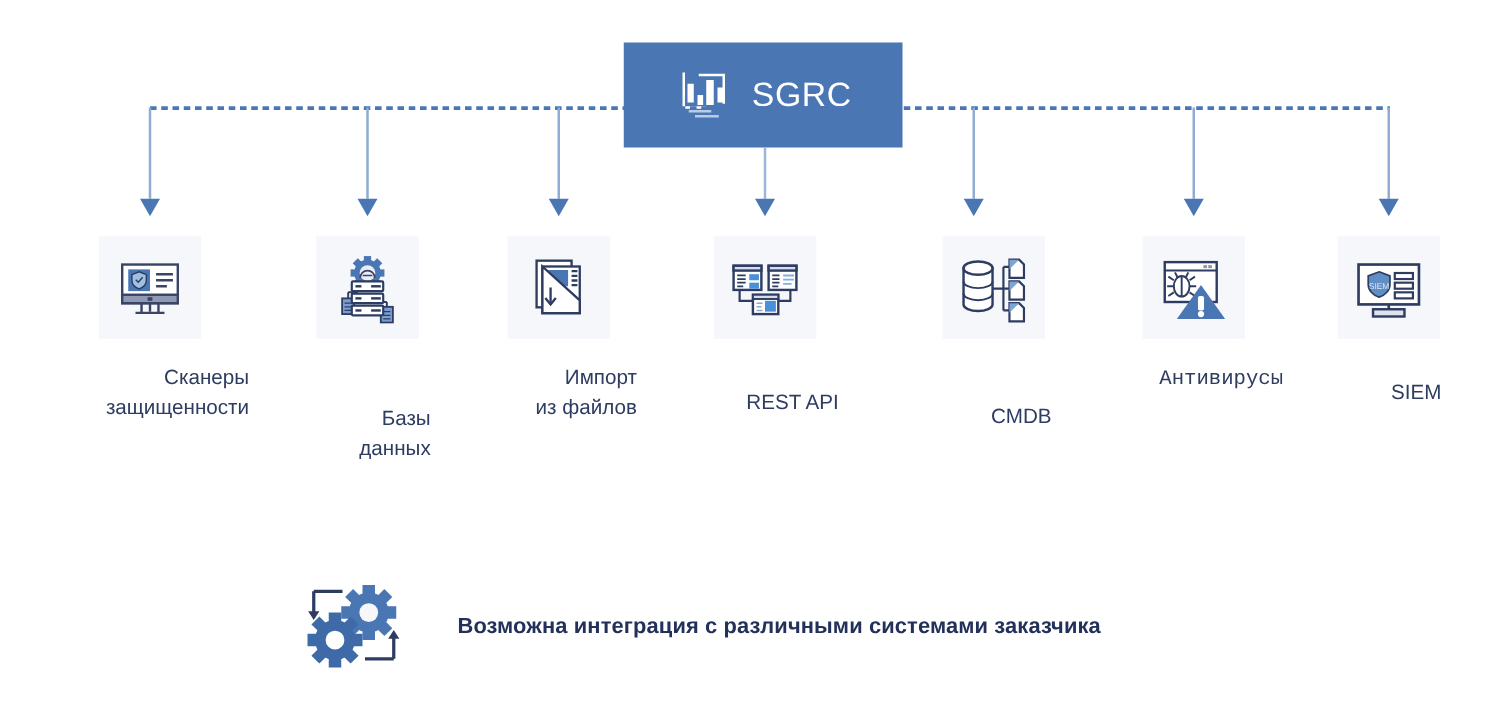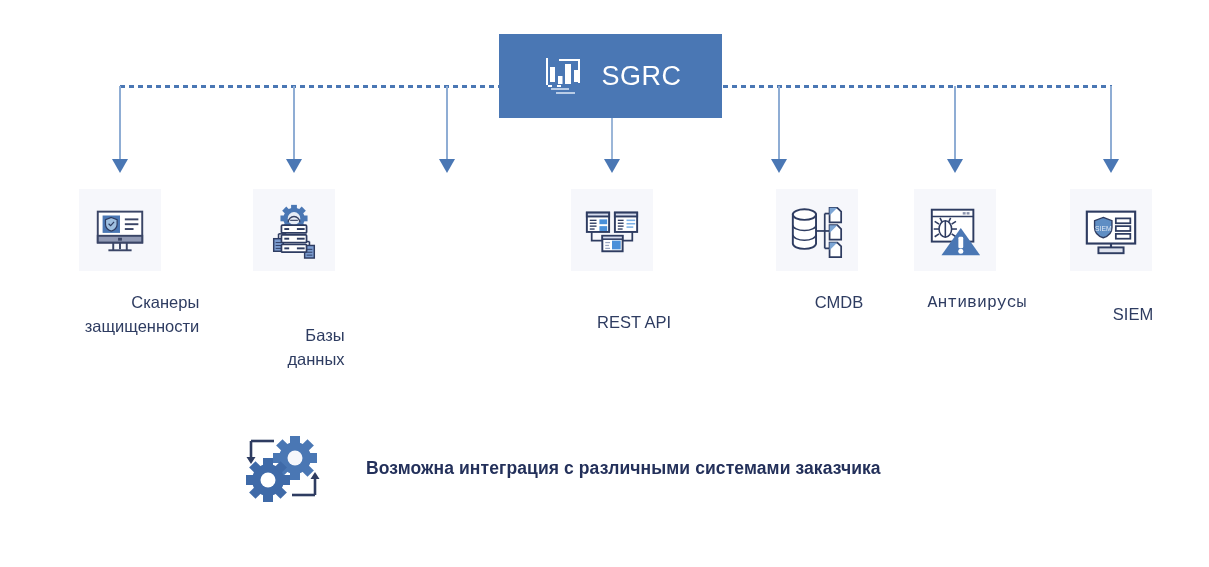--- a/index.html
+++ b/index.html
@@ -83,21 +83,21 @@
     color: #2e3c61;
     font-size: 16.5px;
     line-height: 1.45;
     white-space: pre-line;
     margin-left: 44px;
   }
 
   
   .footer {
     position: absolute;
-    left: 238px; top: 430px;
+    left: 238px; top: 462px;
     display: flex;
     align-items: center;
     gap: 38px;
   }
   .footer-icon { width: 90px; height: 76px; flex: 0 0 auto; }
   .footer-text {
     color: #23305a;
     font-size: 17.5px;
     font-weight: bold;
     letter-spacing: 0.1px;
@@ -222,20 +222,42 @@
             <rect x="20" y="48" width="5" height="2"></rect>
               <rect x="33" y="48" width="8" height="2"></rect>
           </g>
         </svg>
       </span>
     </div>
     <div class="node-label">Базы
 данных</div>
   </div>
 
+  <div class="node" style="left:367px;">
+    <div class="node-tile">
+      <span>
+        <svg viewBox="0 0 60 60" width="56" height="56">
+          <rect x="11" y="7" width="30" height="40" fill="#ffffff" stroke="#2e3c61" stroke-width="2"></rect>
+          <rect x="16" y="12" width="32" height="40" fill="#ffffff" stroke="#2e3c61" stroke-width="2"></rect>
+          <path d="M20 15 h18 v14 h-18 z" fill="#4a77b4"></path>
+          <g stroke="#2e3c61" stroke-width="2">
+            <path d="M41 16 H46"></path>
+              <path d="M41 20 H46"></path>
+              <path d="M41 24 H46"></path>
+              <path d="M41 28 H46"></path>
+          </g>
+          <path d="M16 12 L48 41 V52 H16 Z" fill="#ffffff" stroke="#2e3c61" stroke-width="2"></path>
+          <path d="M23 30 V43" stroke="#2e3c61" stroke-width="2"></path>
+          <path d="M18.5 39 L23 44.5 L27.5 39" fill="none" stroke="#2e3c61" stroke-width="2"></path>
+        </svg>
+      </span>
+    </div>
+    <div class="node-label">Импорт
+из файлов</div>
+  </div>
 
   <div class="node" style="left:532px;gap:20px;">
     <div class="node-tile">
       <span>
         <svg viewBox="0 0 60 60" width="58" height="58">
           <rect x="4" y="12" width="23" height="20" fill="#ffffff" stroke="#2e3c61" stroke-width="2"></rect>
           <rect x="4" y="12" width="23" height="4" fill="#d6dced" stroke="#2e3c61" stroke-width="2"></rect>
           <g stroke="#2e3c61" stroke-width="1.4">
             <path d="M7 20 H14"></path>
               <path d="M7 23 H14"></path>
@@ -270,21 +292,21 @@
               <path d="M23 46 H27"></path>
               <path d="M23 49 H28"></path>
           </g>
           <rect x="30" y="41" width="9" height="9" fill="#4a90d9"></rect>
         </svg>
       </span>
     </div>
     <div class="node-label">REST API</div>
   </div>
 
-  <div class="node" style="left:737px;">
+  <div class="node" style="left:715px;gap:31px;">
     <div class="node-tile">
       <span>
         <svg viewBox="0 0 60 60" width="58" height="58">
           <g fill="#ffffff" stroke="#2e3c61" stroke-width="2">
             <path d="M5 14 v30 c0 3 5.4 5.5 12 5.5 s12 -2.5 12 -5.5 v-30 z"></path>
             <ellipse cx="17" cy="14" rx="12" ry="5.5"></ellipse>
           </g>
           <g fill="none" stroke="#2e3c61" stroke-width="1.6">
             <path d="M5 25 c0 3 5.4 5.5 12 5.5 s12 -2.5 12 -5.5"></path>
             <path d="M5 35 c0 3 5.4 5.5 12 5.5 s12 -2.5 12 -5.5"></path>

